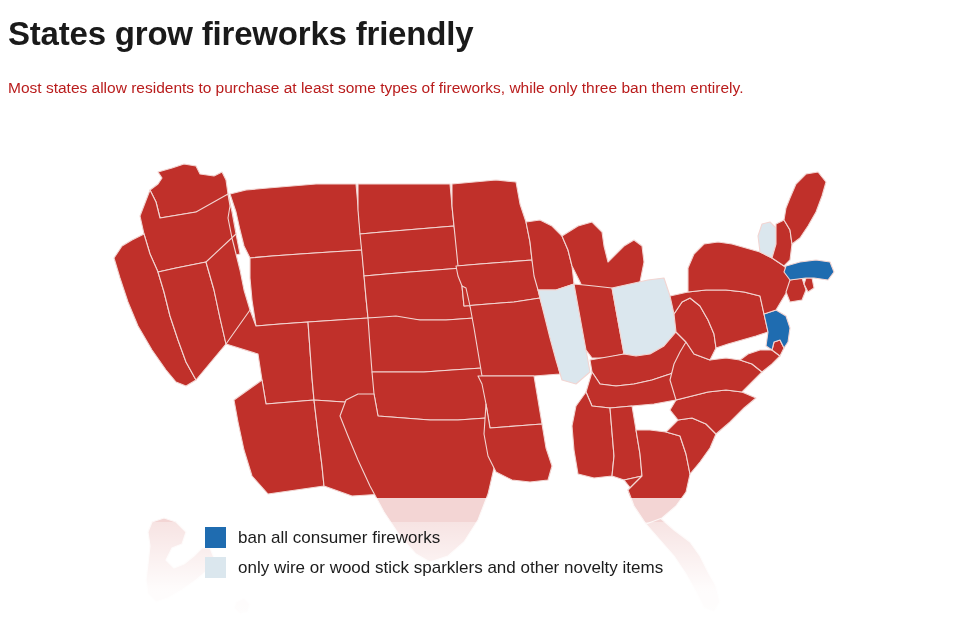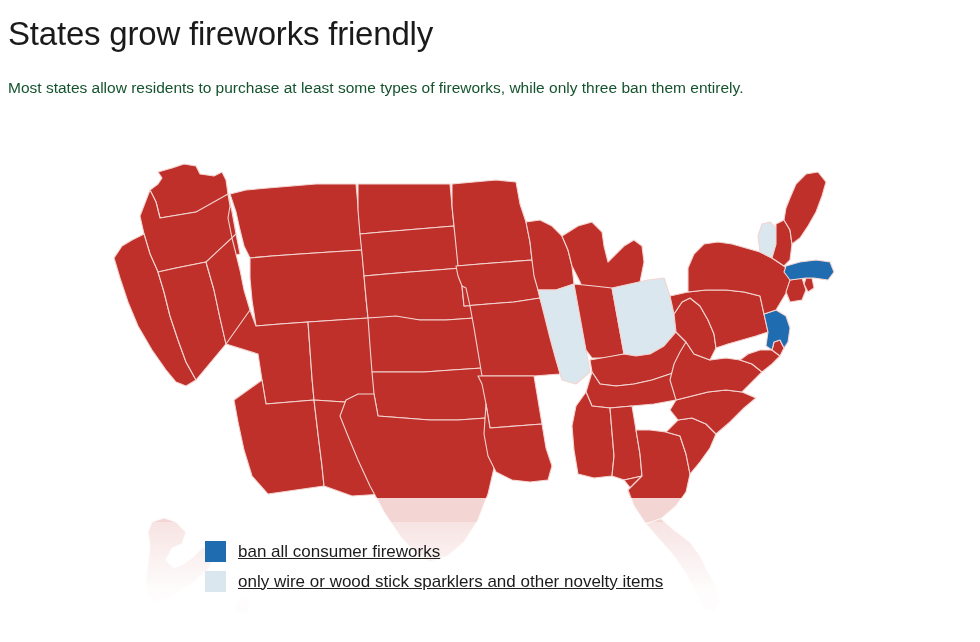--- a/index.html
+++ b/index.html
@@ -24,32 +24,32 @@
 
   
   .header {
     position: absolute;
     left: 8px;
     top: 14px;
     width: 950px;
   }
   .title {
     font-size: 33px;
-    font-weight: 400;
+    font-weight: 700;
     line-height: 40px;
     color: #1a1a1a;
     letter-spacing: -0.2px;
     margin: 0;
     white-space: nowrap;
   }
   .subtitle {
     font-size: 15.5px;
     font-weight: 400;
     line-height: 27px;
-    color: #14532d;
+    color: #b91c1c;
     margin: 20px 0 0 0;
     max-width: 930px;
   }
 
   
   .map-wrap {
     position: absolute;
     left: 0;
     top: 150px;
     width: 980px;
@@ -86,23 +86,22 @@
     width: 980px;
     height: 120px;
     background: linear-gradient(to bottom, rgba(255,255,255,0.35), rgba(255,255,255,0.92) 55%, rgba(255,255,255,0.98));
     pointer-events: none;
   }
 
   
   .legend {
     position: absolute;
     left: 205px;
-    top: 536px;
+    top: 522px;
     width: 775px;
-    text-decoration: underline;
   }
   .legend-row {
     display: flex;
     align-items: center;
     height: 30px;
   }
   .swatch {
     width: 21px;
     height: 21px;
     flex: 0 0 21px;

